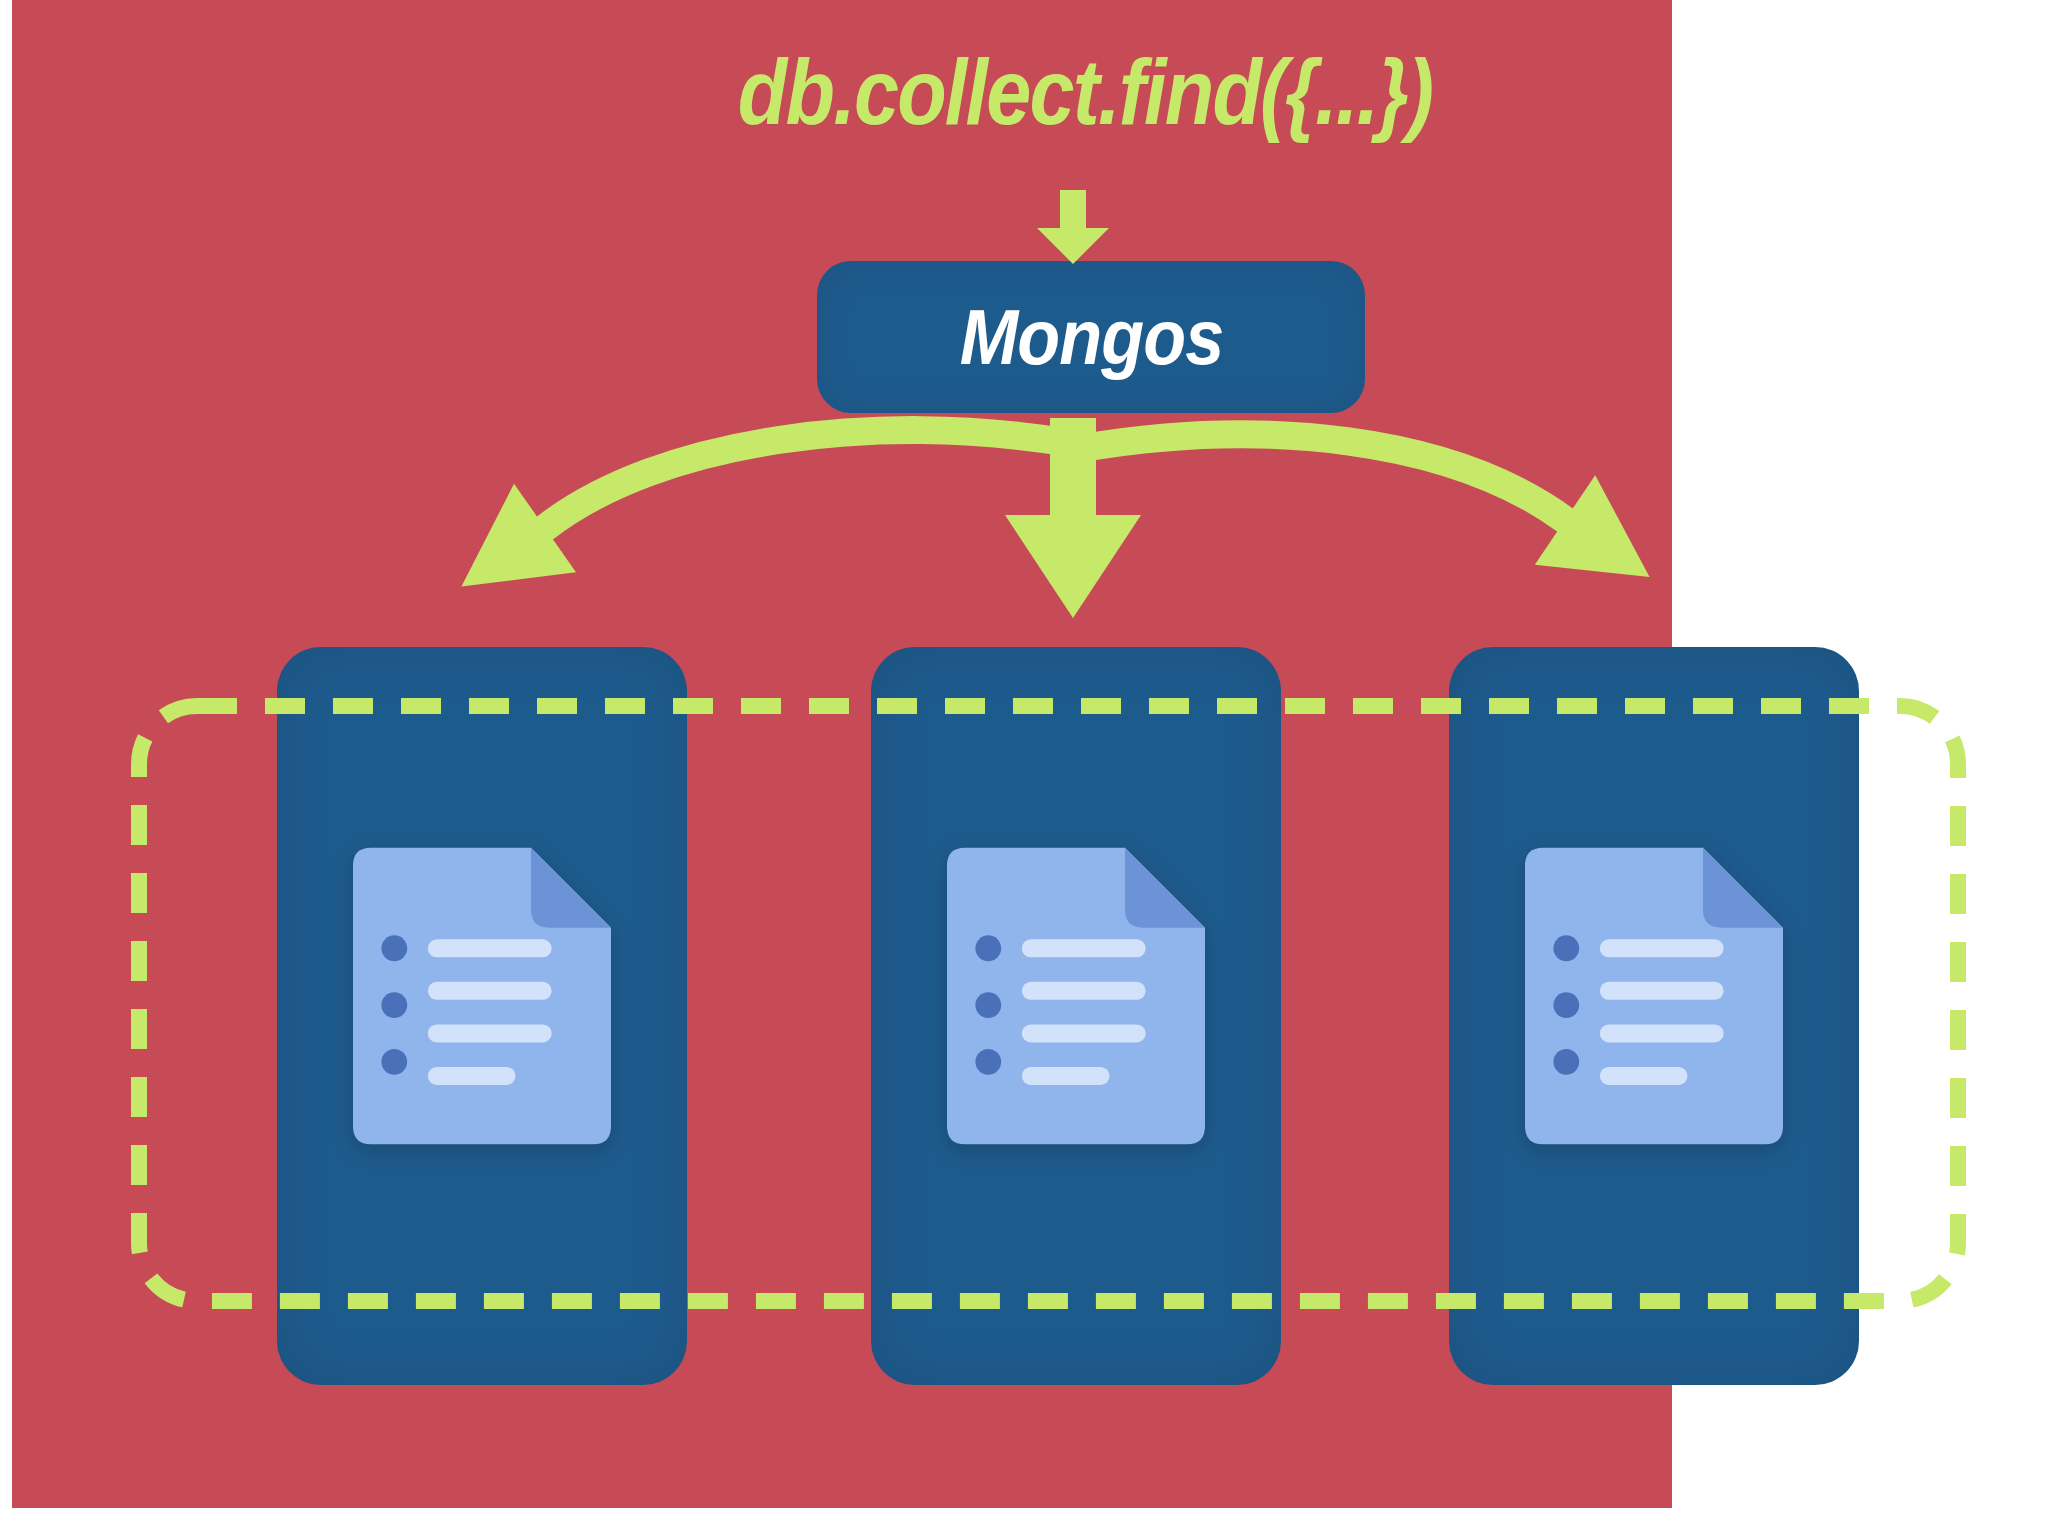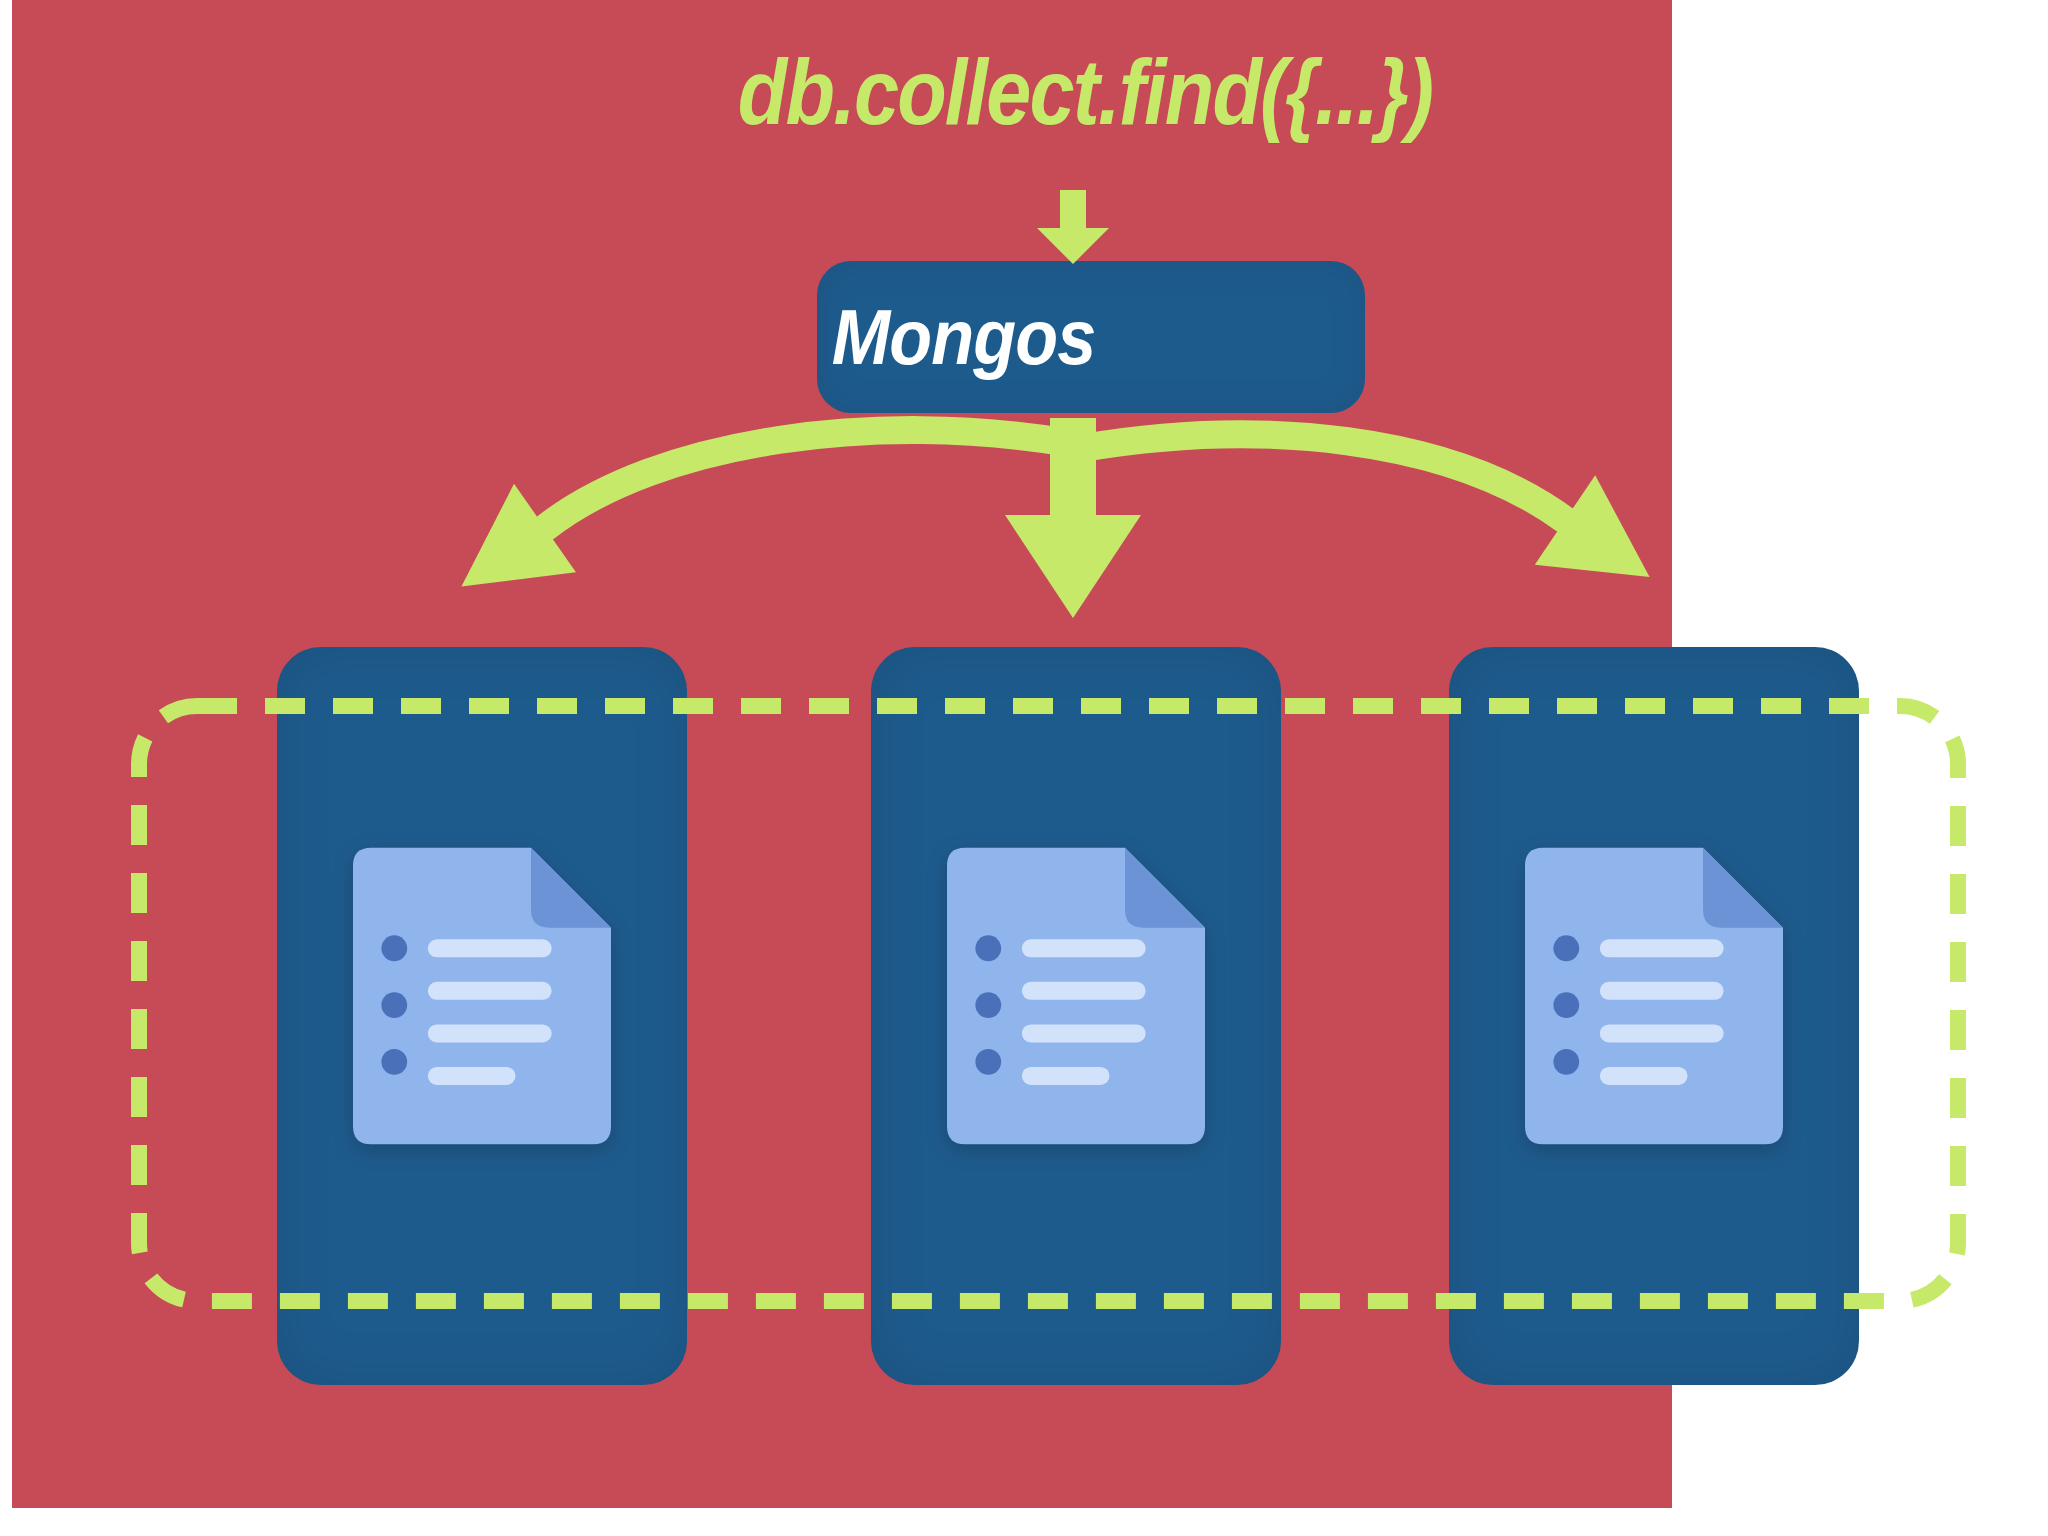--- a/index.html
+++ b/index.html
@@ -42,21 +42,21 @@
   .router-box {
     position: absolute;
     left: 805px;
     top: 261px;
     width: 548px;
     height: 152px;
     background: var(--box-blue, #1e5b8d);
     border-radius: 34px;
     display: flex;
     align-items: center;
-    justify-content: flex-start;
+    justify-content: center;
     box-shadow: inset 0 0 40px rgba(0,0,0,0.08);
   }
   .router-label {
     color: var(--text-white, #ffffff);
     font-size: 78px;
     font-weight: bold;
     transform: scaleX(0.9);
     letter-spacing: -1px;
   }
   .shard {

